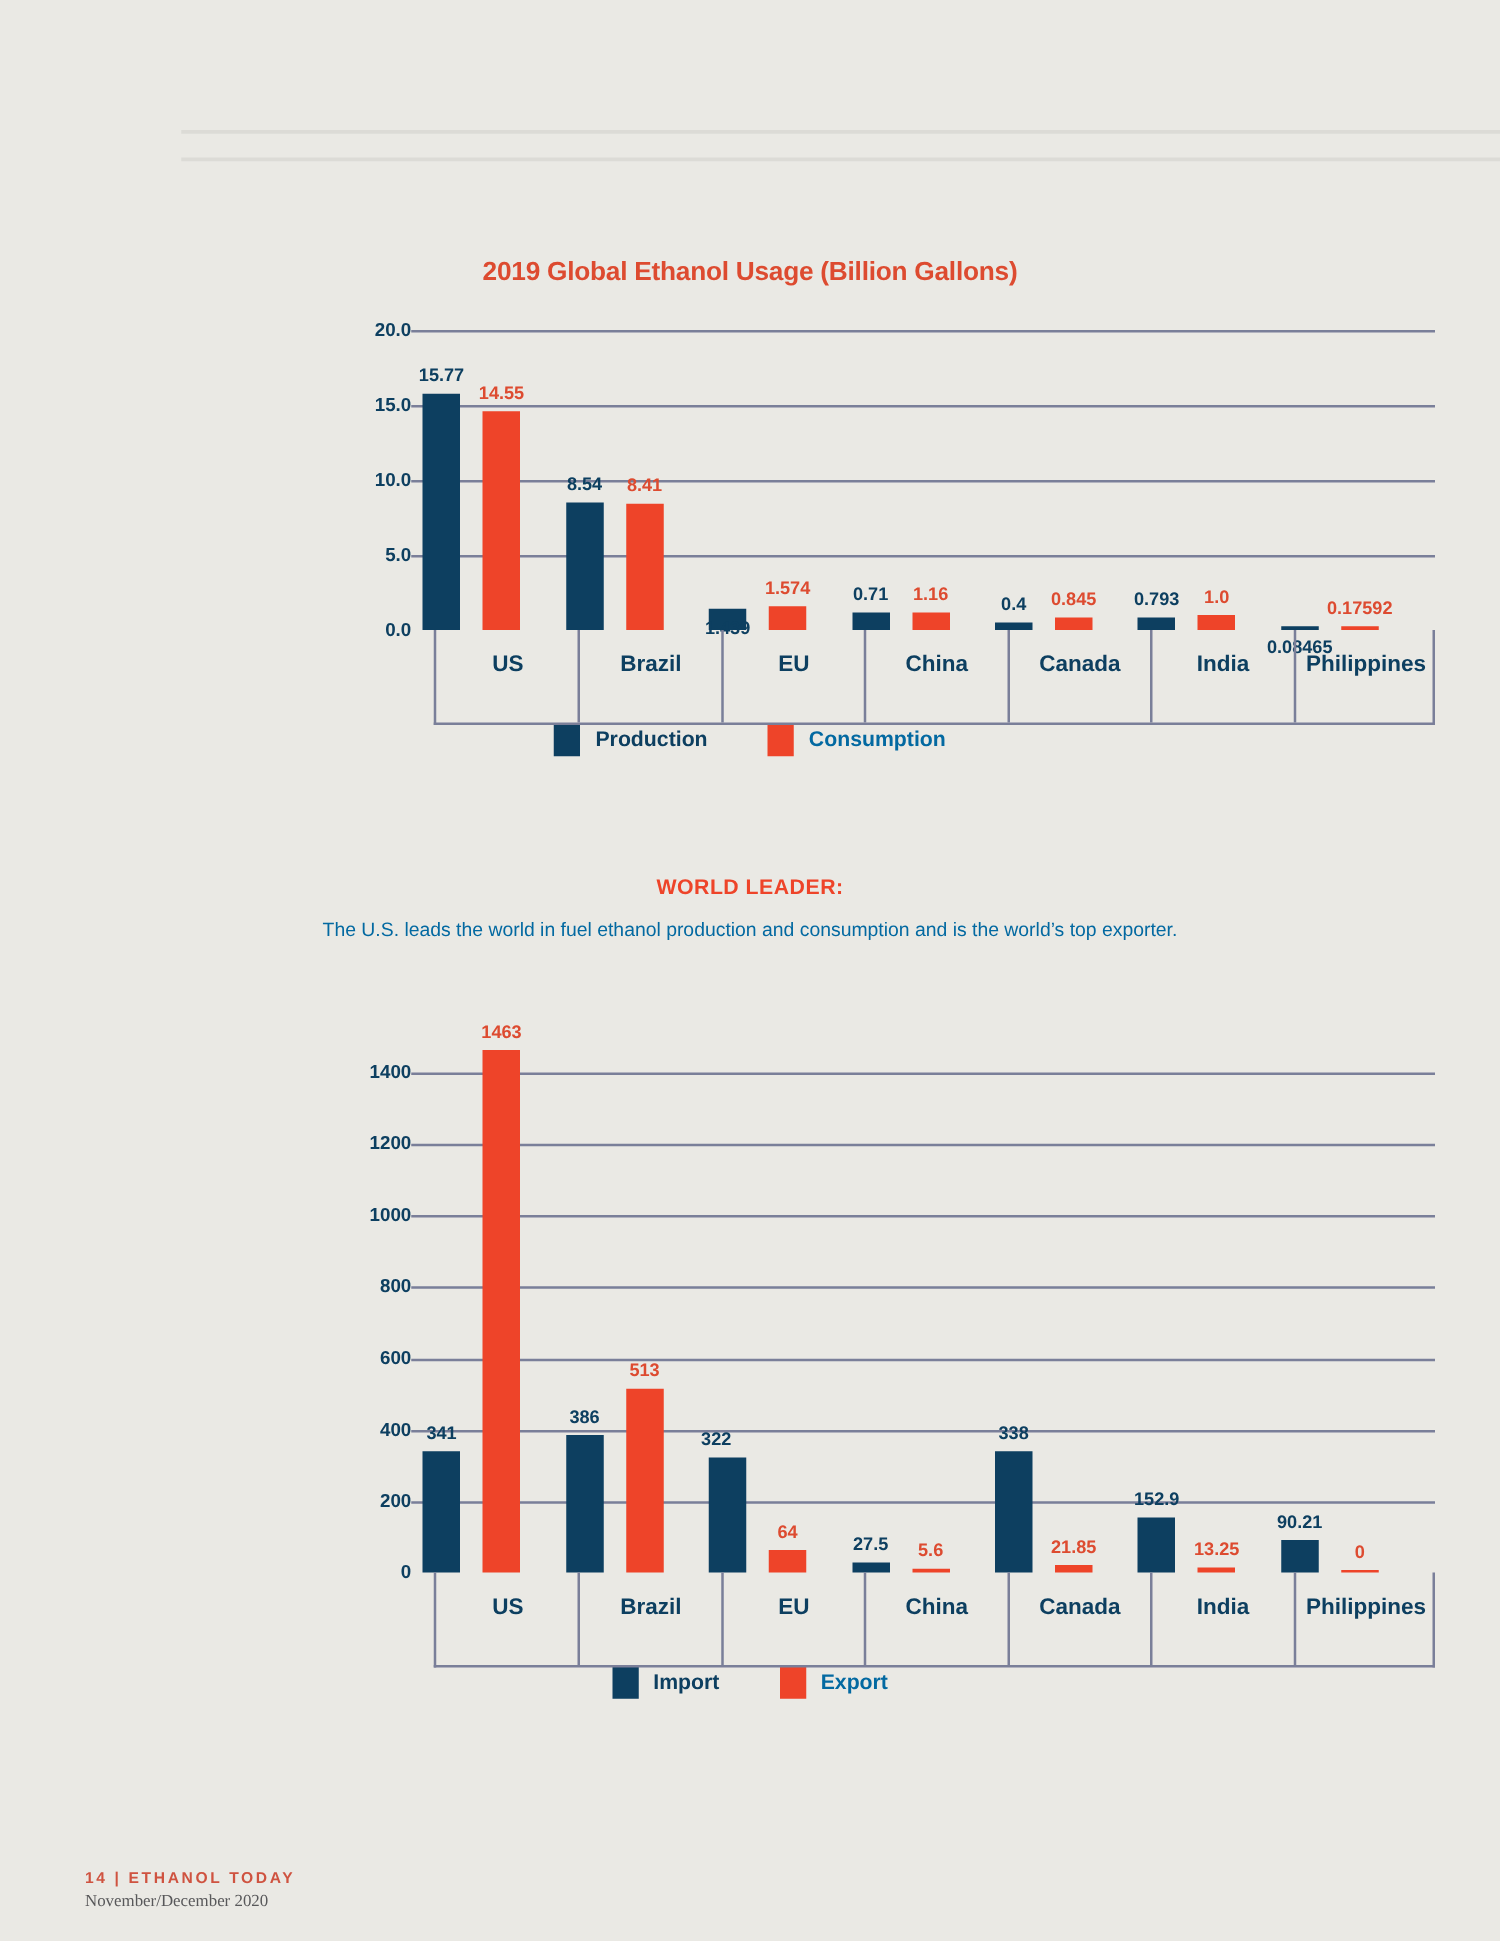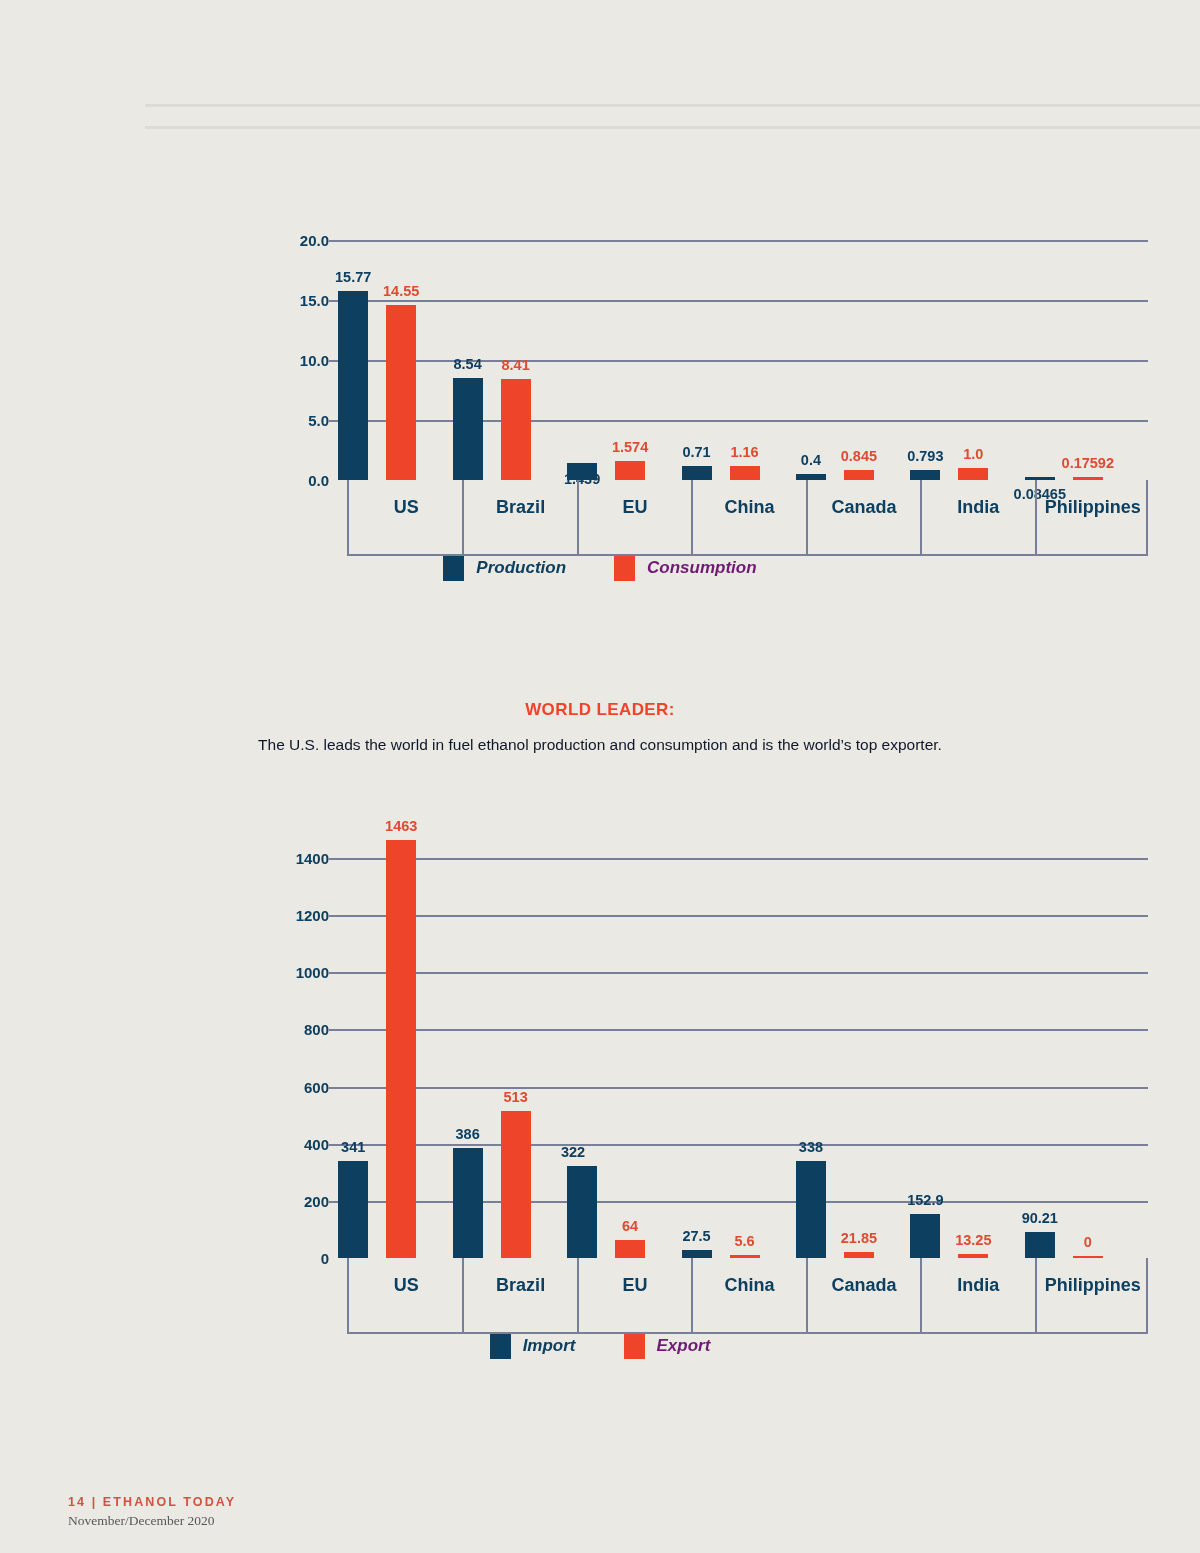--- a/index.html
+++ b/index.html
@@ -57,55 +57,56 @@
     position:absolute; top:0; height:100%;
     display:flex; align-items:flex-start; justify-content:center;
     padding-top:17px;
   }
   .catcell span {
     color:#0d3f60; font-weight:bold; font-size:18px; white-space:nowrap;
   }
   .catdiv { position:absolute; top:0; width:2px; height:100%; background:#7a7f99; }
 
   
-  .legend { display:flex; justify-content:center; align-items:center; gap:48px;font-style:italic; }
+  .legend { display:flex; justify-content:center; align-items:center; gap:48px; }
   .legend-item { display:flex; align-items:center; gap:12px; }
   .legend-swatch { width:21px; height:26px; display:block; }
   .legend-swatch.prod { background:#0d3f60; }
   .legend-swatch.cons { background:#ee4429; }
   .legend-text { font-weight:bold; font-size:17px; }
   .legend-text.prod { color:#0d3f60; }
-  .legend-text.cons { color:#701a75; }
+  .legend-text.cons { color:#0369a1; }
 
   
   .callout { position:absolute; left:0; width:1200px; text-align:center; }
   .callout-head {
     color:#ee4429; font-weight:bold; font-size:17px; letter-spacing:0.4px;
   }
   .callout-body {
-    margin-top:16px; color:#0f172a; font-size:15.5px;
+    margin-top:16px; color:#0369a1; font-size:15.5px;
   }
 
   
   .footer { position:absolute; left:68px; bottom:24px; }
   .footer-top {
     color:#cf5340; font-weight:bold; font-size:12.5px; letter-spacing:2.1px;
   }
   .footer-sub {
     margin-top:4px; color:#58585a; font-size:13.5px;
     font-family:"Liberation Serif", serif;
   }
 </style>
 </head>
 <body>
 
 <div class="rule r1"></div>
 <div class="rule r2"></div>
 
 <div class="chart-block" id="chart-usage-block" style="top:206px;">
+  <div class="chart-title">2019 Global Ethanol Usage (Billion Gallons)</div>
   <div class="plot-wrap" id="plot-usage" style="width:1000px; height:240px; margin-top:34px;">
       <div class="ylabels" style="width: 247px; right: auto;"></div>
       <div class="ylab" style="top: 240px; right: 771px;">0.0</div>
       <div class="ylab" style="top: 180px; right: 771px;">5.0</div>
       <div class="grid" style="top: 180px; left: 229px; width: 819px;"></div>
       <div class="ylab" style="top: 120px; right: 771px;">10.0</div>
       <div class="grid" style="top: 120px; left: 229px; width: 819px;"></div>
       <div class="ylab" style="top: 60px; right: 771px;">15.0</div>
       <div class="grid" style="top: 60px; left: 229px; width: 819px;"></div>
       <div class="ylab" style="top: 0px; right: 771px;">20.0</div>

